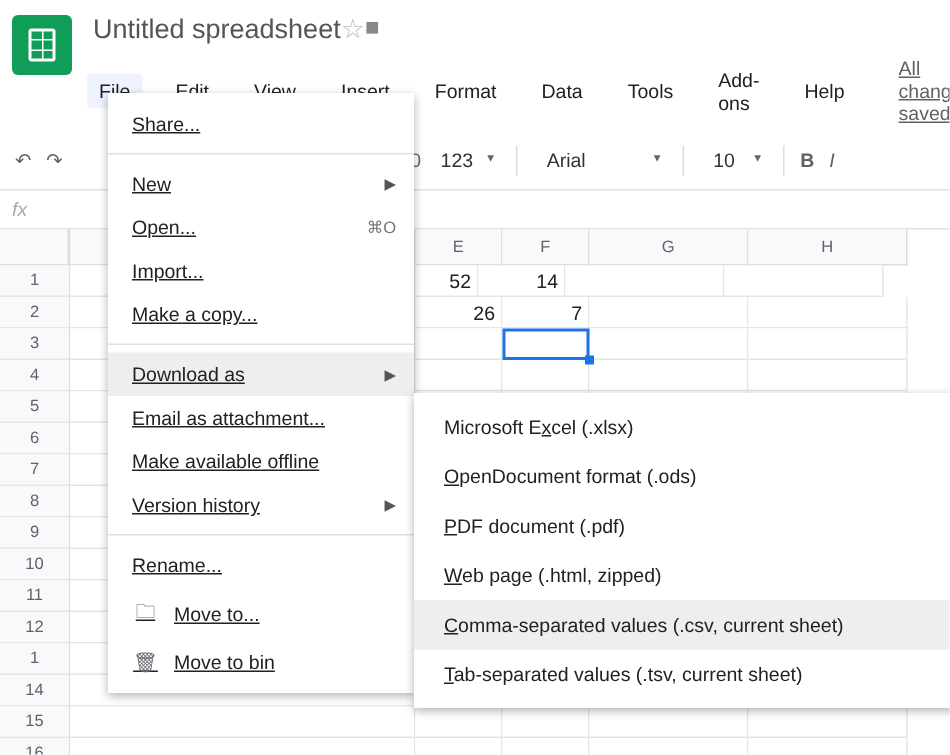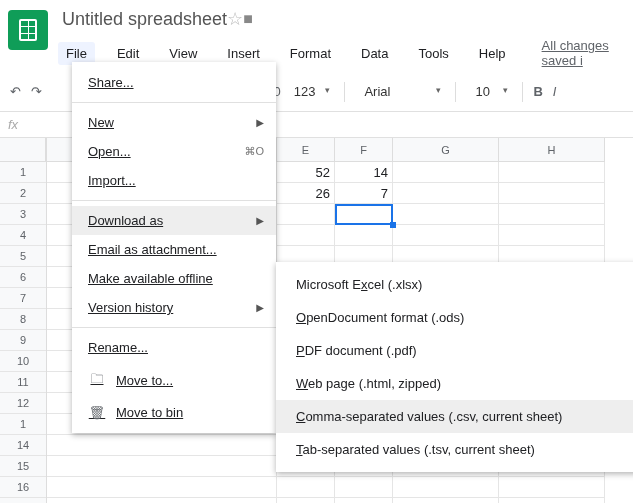--- a/index.html
+++ b/index.html
@@ -72,20 +72,21 @@
       <span class="folder">■</span>
     </div>
     <div class="menubar">
       <span class="menu-item open">File</span>
       <span class="menu-item">Edit</span>
       <span class="menu-item">View</span>
       <span class="menu-item">Insert</span>
       <span class="menu-item">Format</span>
       <span class="menu-item">Data</span>
       <span class="menu-item">Tools</span>
+      <span class="menu-item">Add-ons</span>
       <span class="menu-item">Help</span>
       <span class="menu-item status">All changes saved i</span>
     </div>
   </div>
 </div>
 
 <div class="toolbar">
   <span class="tool-btn">↶</span>
   <span class="tool-btn">↷</span>
   <span style="width:180px"></span>
@@ -130,21 +131,21 @@
     <div class="col-headers">
       <div class="col-h" style="width:230px;justify-content:flex-end"></div>
       <div class="col-h" style="width:58px">E</div>
       <div class="col-h" style="width:58px">F</div>
       <div class="col-h" style="width:106px">G</div>
       <div class="col-h" style="width:106px">H</div>
     </div>
     <div class="cells">
       <div class="crow">
         <div class="cell" style="width:230px">35</div>
-        <div class="cell" style="width:58px">52</div>
+        <div class="cell" style="width:42px">52</div>
         <div class="cell" style="width:58px">14</div>
         <div class="cell" style="width:106px"></div>
         <div class="cell" style="width:106px"></div>
       </div>
       <div class="crow">
         <div class="cell" style="width:230px">42</div>
         <div class="cell" style="width:58px">26</div>
         <div class="cell" style="width:58px">7</div>
         <div class="cell" style="width:106px"></div>
         <div class="cell" style="width:106px"></div>
@@ -267,20 +268,21 @@
   <div class="dd-sep"></div>
   <div class="dd-item">
       <span>New</span>
       <span class="dd-arrow">▶</span>
     </div>
   <div class="dd-item">
       <span>Open...</span>
       <span class="dd-short">⌘O</span>
     </div>
   <div class="dd-item">Import...</div>
+  <div class="dd-item">Make a copy...</div>
   <div class="dd-sep"></div>
   <div class="dd-item hl">
       <span>Download as</span>
       <span class="dd-arrow">▶</span>
     </div>
   <div class="dd-item">Email as attachment...</div>
   <div class="dd-item">Make available offline</div>
   <div class="dd-item">
       <span>Version history</span>
       <span class="dd-arrow">▶</span>

